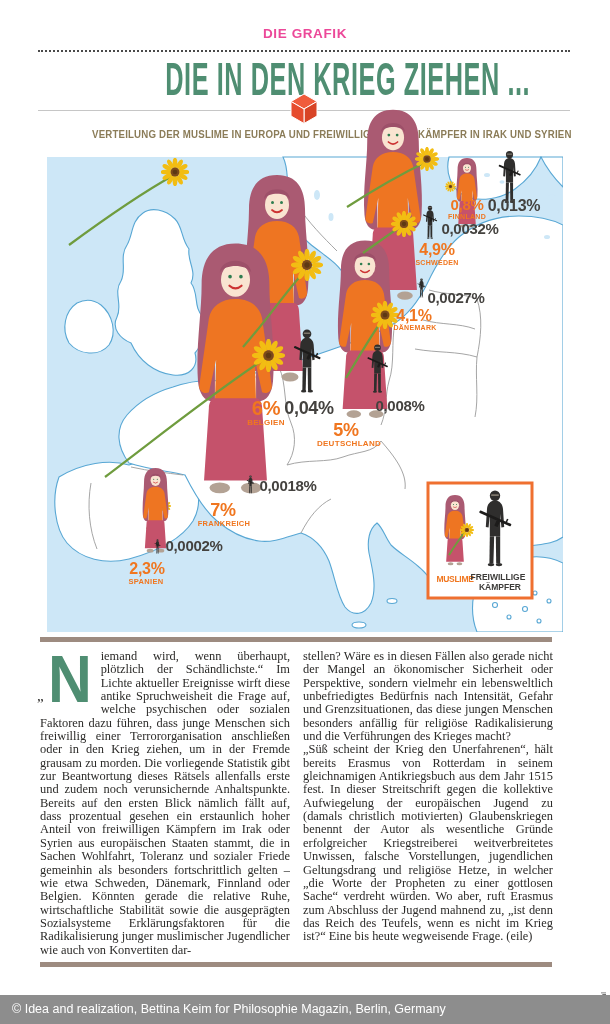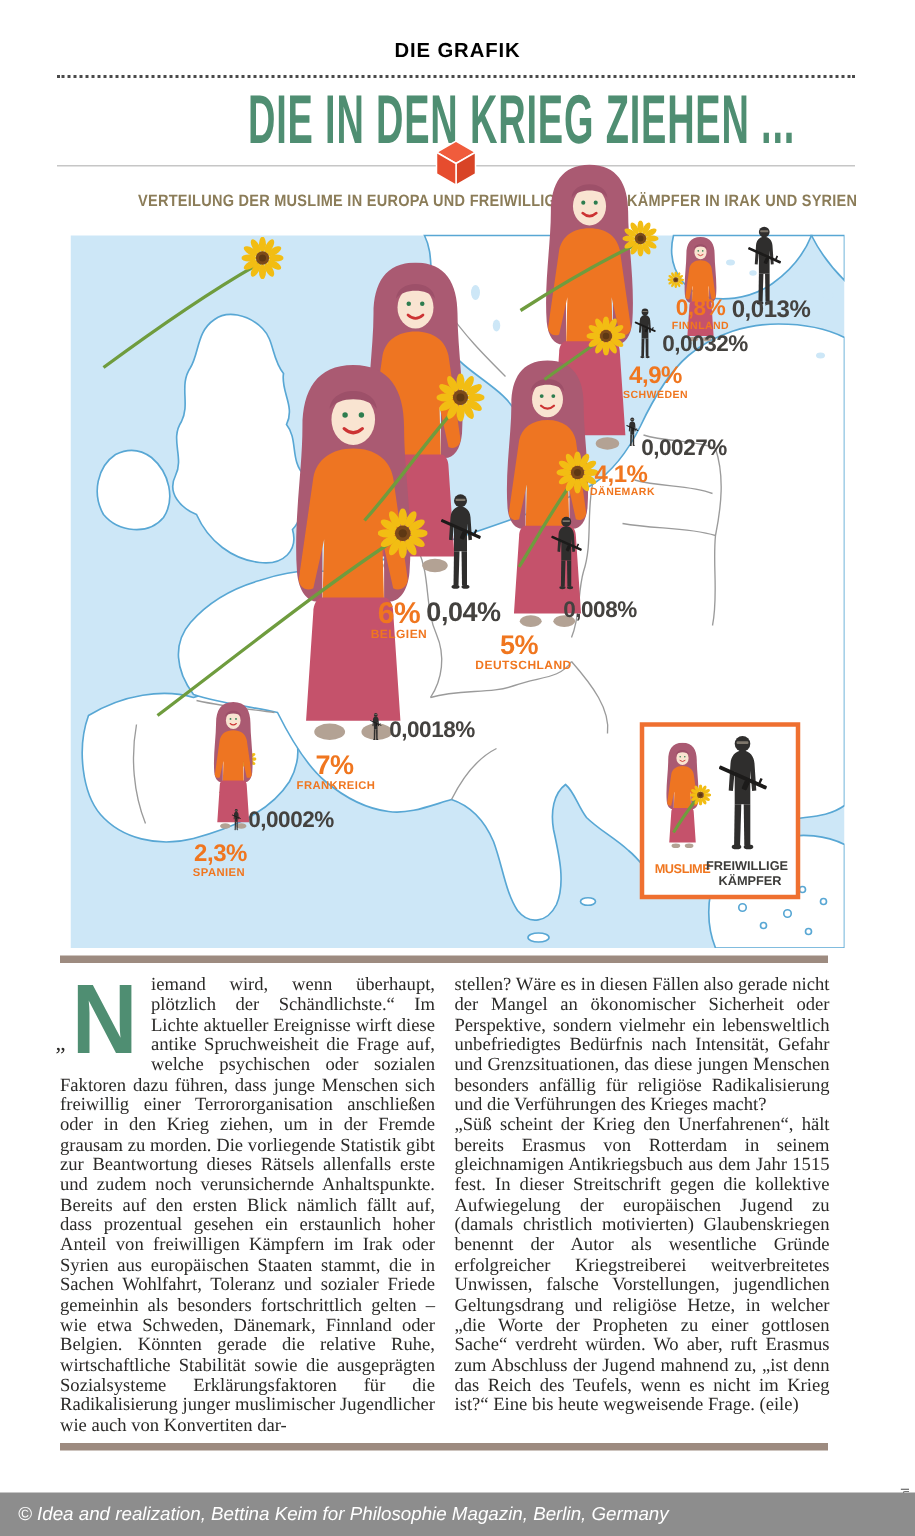--- a/index.html
+++ b/index.html
@@ -1,20 +1,20 @@
 <!DOCTYPE html>
 <html><head>
 <meta charset="utf-8">
 <style>
   html,body{margin:0;padding:0;background:#fff;}
   .page{position:relative;width:610px;height:1024px;background:#fff;overflow:hidden;
         font-family:"Liberation Sans",sans-serif;}
   
   .kicker{position:absolute;top:26px;left:0;width:610px;text-align:center;
-          color:#000000;font-weight:bold;font-size:13.5px;letter-spacing:.6px;}
+          color:#ec4899;font-weight:bold;font-size:13.5px;letter-spacing:.6px;}
   .dotted-rule{position:absolute;top:50px;left:38px;width:532px;border-top:2px dotted #4a4a4a;}
   .title-wrap{position:absolute;top:52px;left:16px;width:516px;text-align:center;white-space:nowrap;}
   .title-wrap .t{display:inline-block;transform:scale(.55,1);transform-origin:50% 0;
                  font-size:46px;font-weight:bold;color:#4f8e72;letter-spacing:1px;}
   .thin-rule{position:absolute;top:110px;left:38px;width:532px;border-top:1px solid #c6c6c6;}
   .cube{position:absolute;left:289px;top:92px;}
   .subtitle{position:absolute;top:128px;color:#8b7c58;font-weight:bold;font-size:11px;
             white-space:nowrap;transform:scale(.88,1);transform-origin:0 0;letter-spacing:.2px;}
   .sub-left{left:92px;}
   .sub-right{left:418px;}
@@ -36,21 +36,21 @@
            color:#2b2a28;text-align:justify;}
   .col{width:250px;}
   .col p{margin:0;}
   .dropcap-wrap{float:left;position:relative;margin:3px 7px 0 6px;}
   .drop-cap{font-family:"Liberation Sans",sans-serif;font-weight:bold;font-size:66px;
             line-height:52px;color:#4f8e72;display:inline-block;transform:scale(.92,1);}
   .open-quote{position:absolute;left:-9px;bottom:2px;font-size:15px;color:#2b2a28;
               font-family:"Liberation Serif",serif;}
   
   .footer-bar{position:absolute;left:0;top:995px;width:610px;height:29px;background:#8d8d8d;}
-  .footer-bar span{display:block;padding-left:12px;line-height:29px;color:#fff;font-size:12.5px;font-style:italic;}
+  .footer-bar span{display:block;padding-left:12px;line-height:29px;color:#fff;font-size:12.5px;}
 </style>
 </head>
 <body>
 
 <div class="page">
 
   <div class="kicker">DIE GRAFIK</div>
   <div class="dotted-rule"></div>
   <div class="title-wrap">
     <span class="t">DIE IN DEN KRIEG ZIEHEN ...</span>

